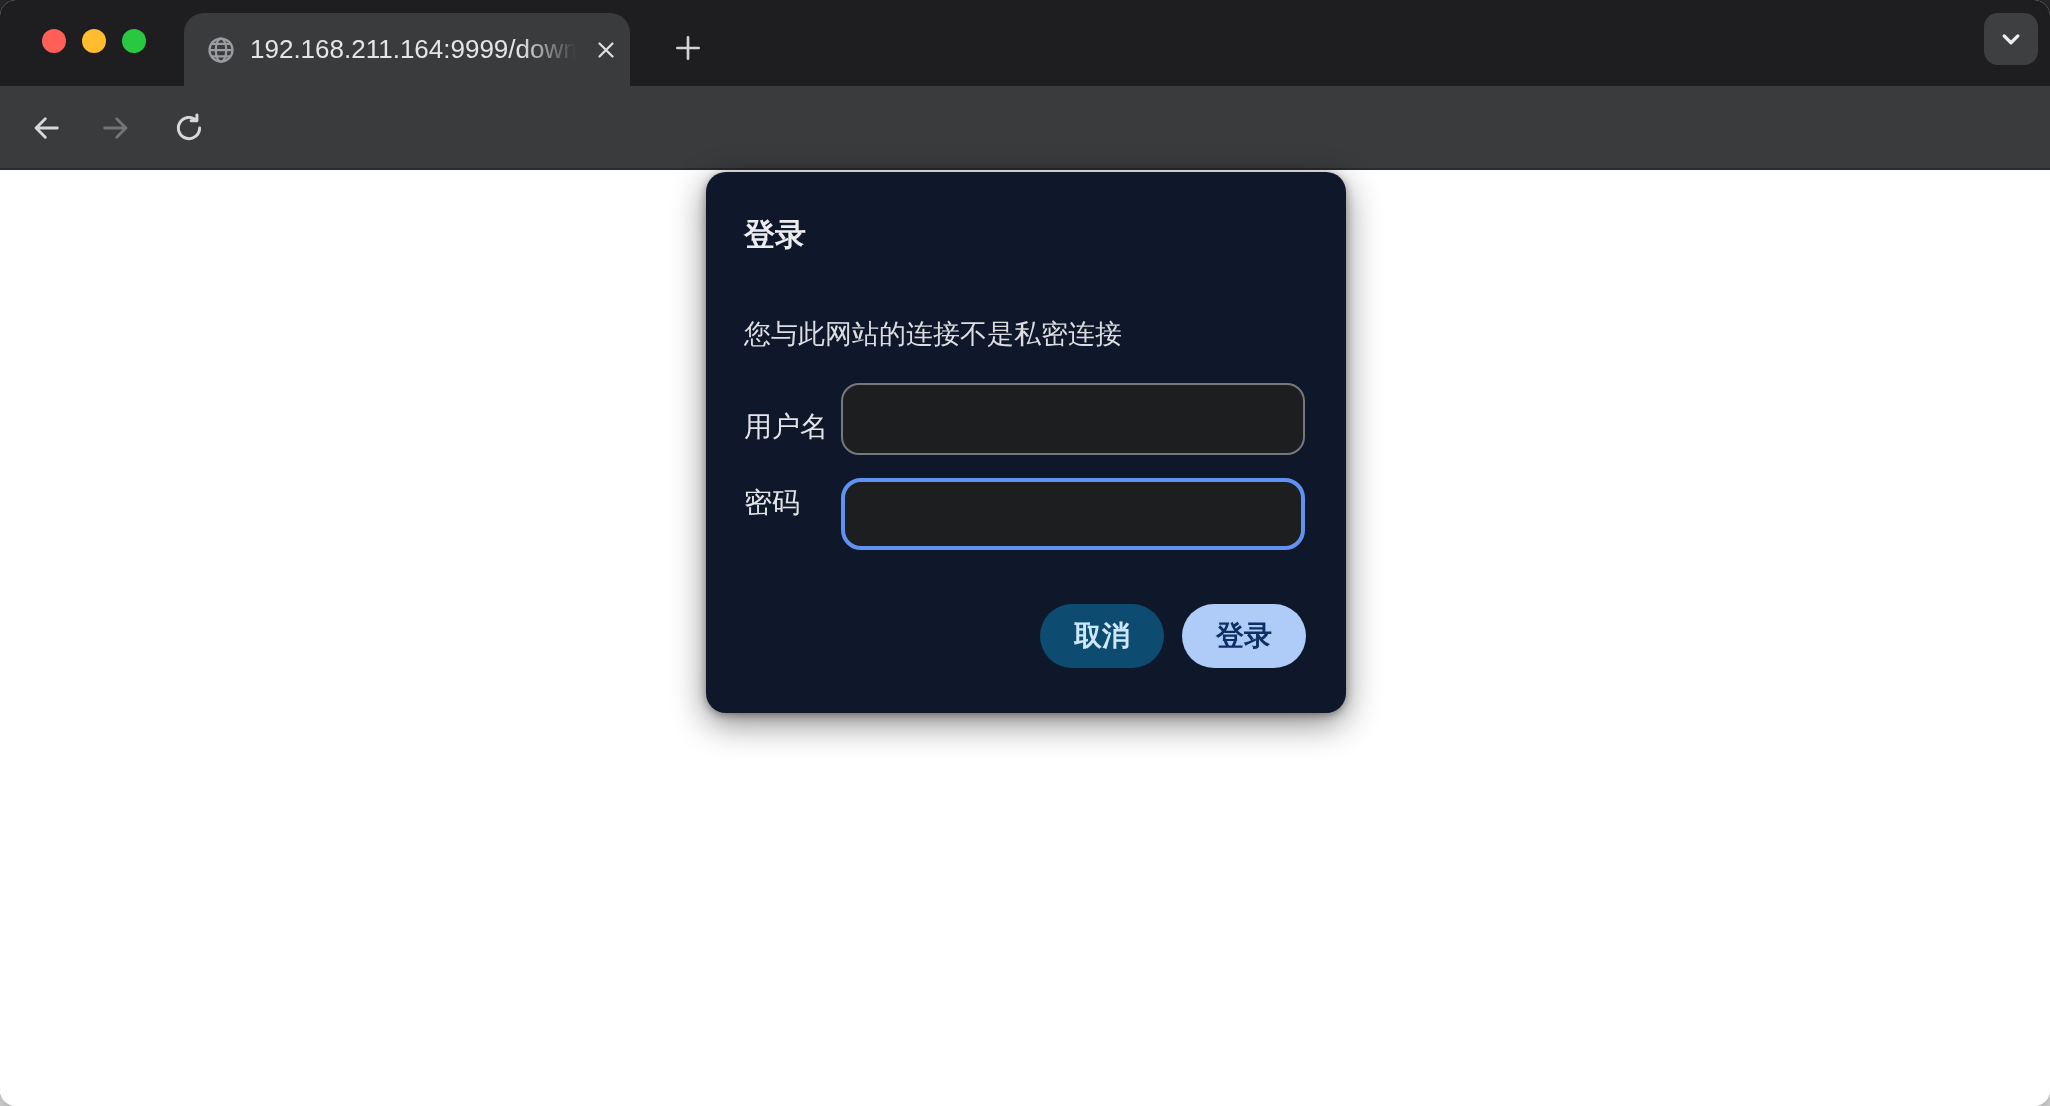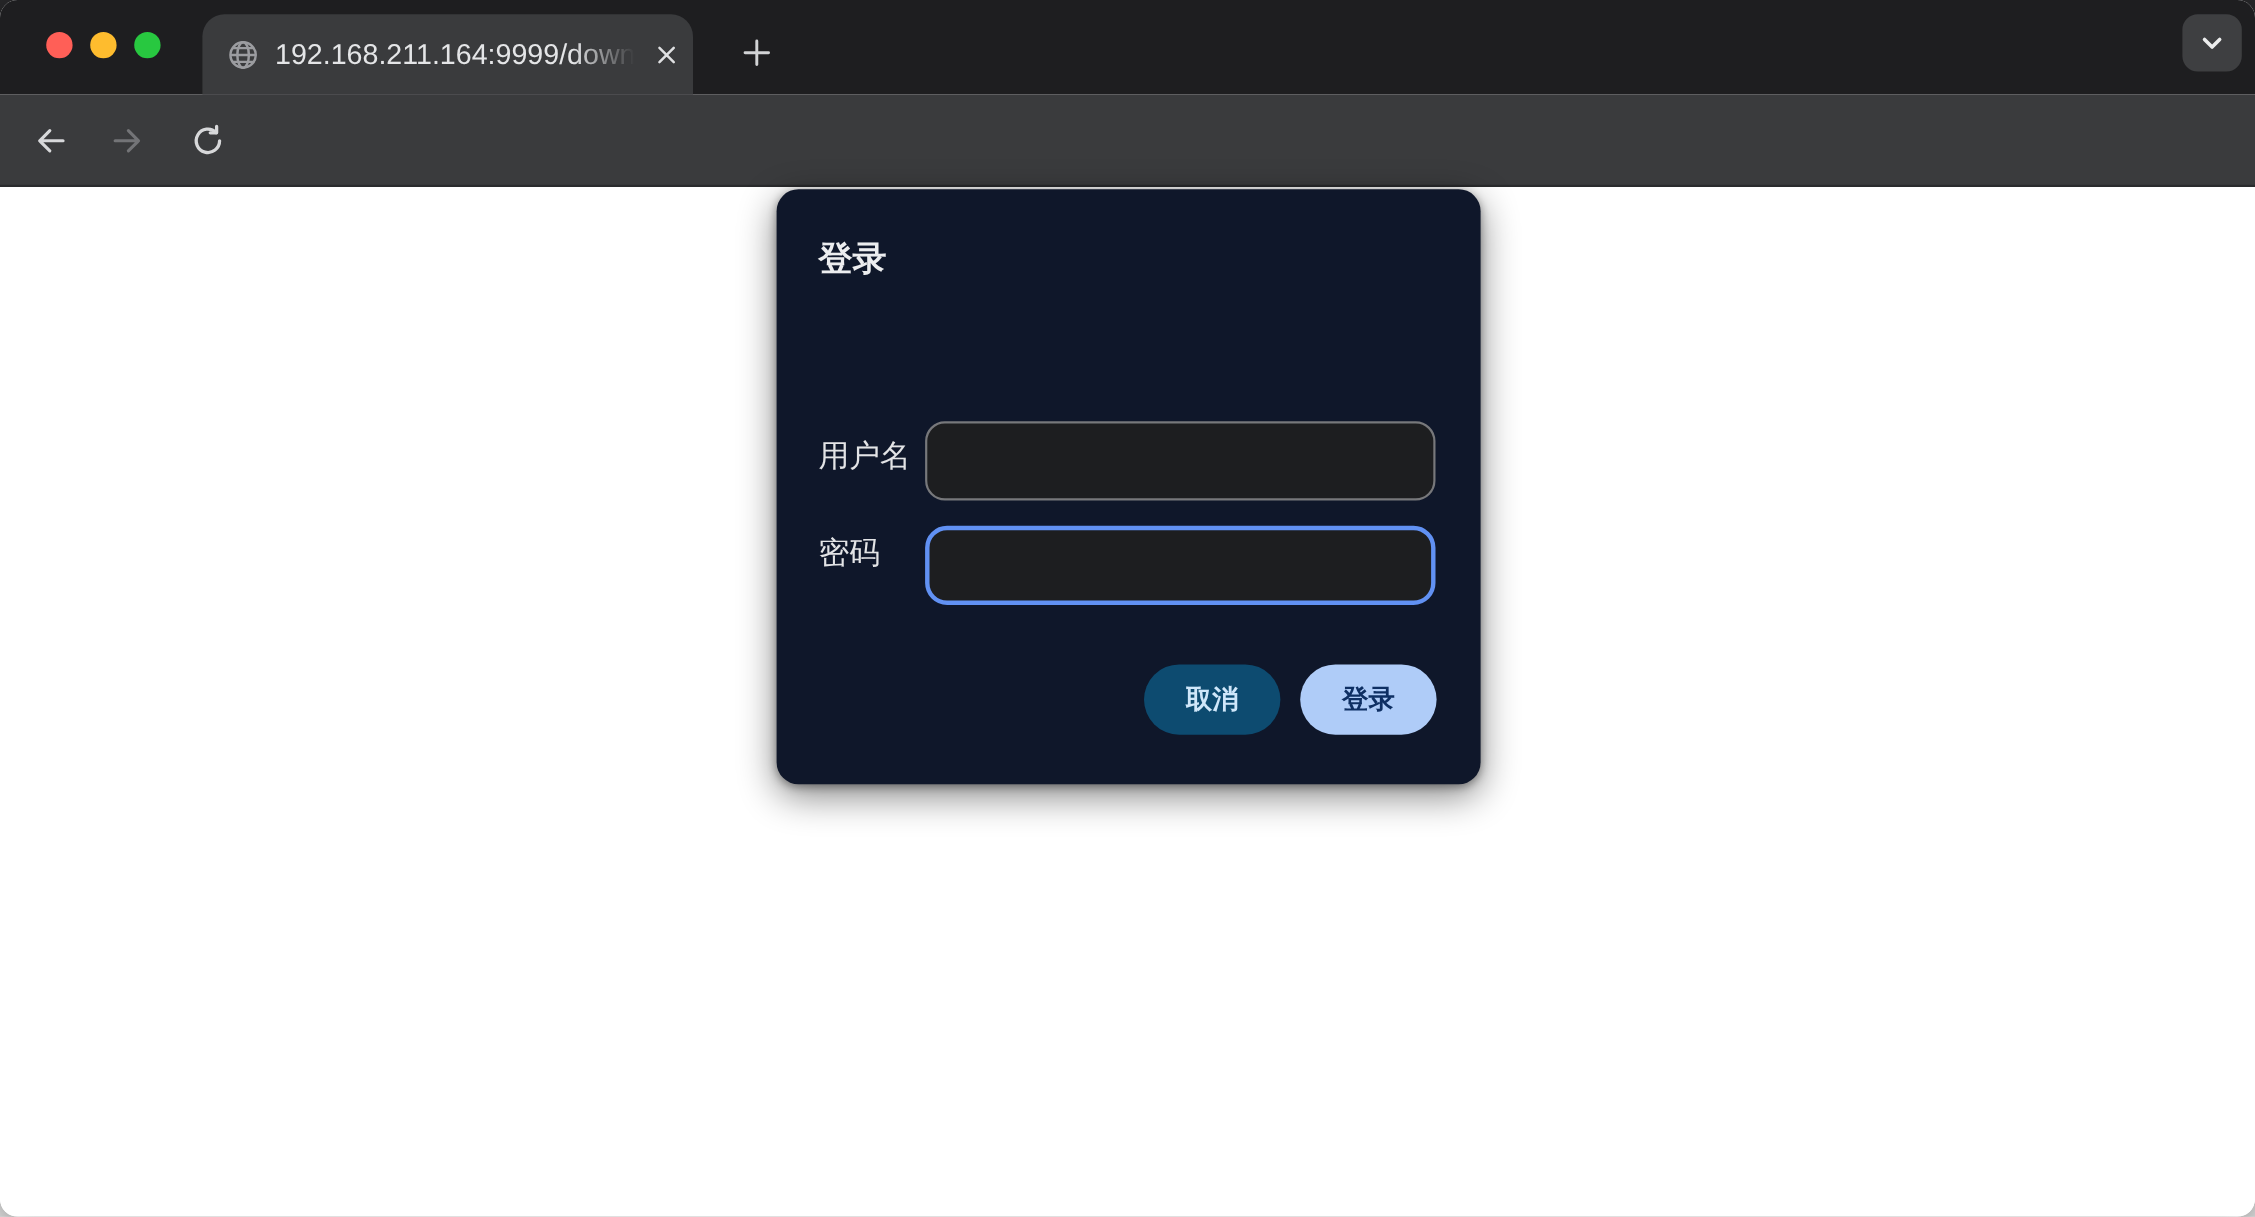--- a/index.html
+++ b/index.html
@@ -81,38 +81,38 @@
   #auth-dialog {
     position: absolute; left: 706px; top: 0px; width: 640px; height: 541px;
     background: #0f172a; border-radius: 20px;
     box-shadow: 0 10px 34px rgba(0,0,0,.48), 0 2px 8px rgba(0,0,0,.35);
     color: #e6e7e9;
   }
   #auth-title   { position: absolute; left: 38px; top: 42px; font-size: 31px; font-weight: 700; color: #ecedef; }
   #auth-origin  { position: absolute; left: 38px; top: 100px; font-size: 28px; font-weight: 600; color: #e3e4e6; }
   #auth-warning { position: absolute; left: 38px; top: 144px; font-size: 27px; font-weight: 400; color: #dcdde0; }
   .field-label  { position: absolute; left: 38px; font-size: 28px; color: #e3e4e6; }
-  #username-label { top: 224px; text-align: right; }
+  #username-label { top: 236px; text-align: right; }
   #password-label { top: 312px; }
   .auth-input {
     position: absolute; left: 135px; width: 464px; height: 72px;
     background: #1d1e20; color: #e6e7e9; font-size: 28px;
     padding: 0 20px; outline: none;
     font-family: "Liberation Sans", "DejaVu Sans", sans-serif;
   }
   #username-input { top: 211px; border: 2px solid #77787b; border-radius: 18px; }
   #password-input { top: 306px; border: 4px solid #6191f3; border-radius: 20px; }
   #auth-actions {
     position: absolute; right: 40px; top: 432px;
     display: flex; gap: 18px;
   }
   .dlg-btn {
     height: 64px; min-width: 124px; padding: 0 32px;
     border: none; border-radius: 32px;
-    font-size: 24px; font-weight: 600;
+    font-size: 28px; font-weight: 600;
     font-family: "Liberation Sans", "DejaVu Sans", sans-serif;
     display: flex; align-items: center; justify-content: center;
   }
   #cancel-btn { background: #0d4b70; color: #cfe7fa; }
   #login-btn  { background: #afccf8; color: #0e2f63; }
   svg { display: block; }
 </style>
 </head>
 <body>
 
@@ -207,20 +207,21 @@
       <i></i>
         <i></i>
         <i></i>
     </div>
   </div>
 
   <div id="content">
 
     <div id="auth-dialog">
       <div id="auth-title">登录</div>
+      <div id="auth-warning">您与此网站的连接不是私密连接</div>
 
       <div class="field-label" id="username-label">用户名</div>
       <input class="auth-input" id="username-input" type="text" value="" style="">
 
       <div class="field-label" id="password-label">密码</div>
       <input class="auth-input" id="password-input" type="password" value="" style="">
 
       <div id="auth-actions">
         <button class="dlg-btn" id="cancel-btn">取消</button>
         <button class="dlg-btn" id="login-btn">登录</button>

